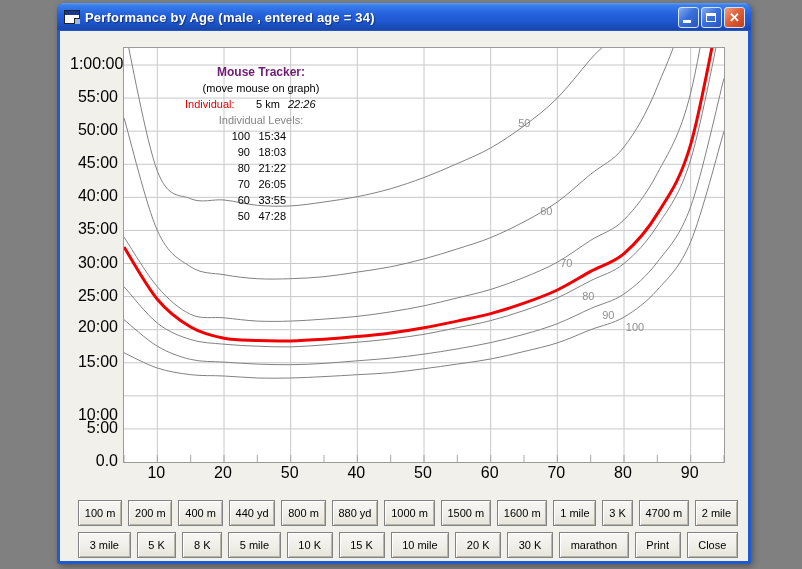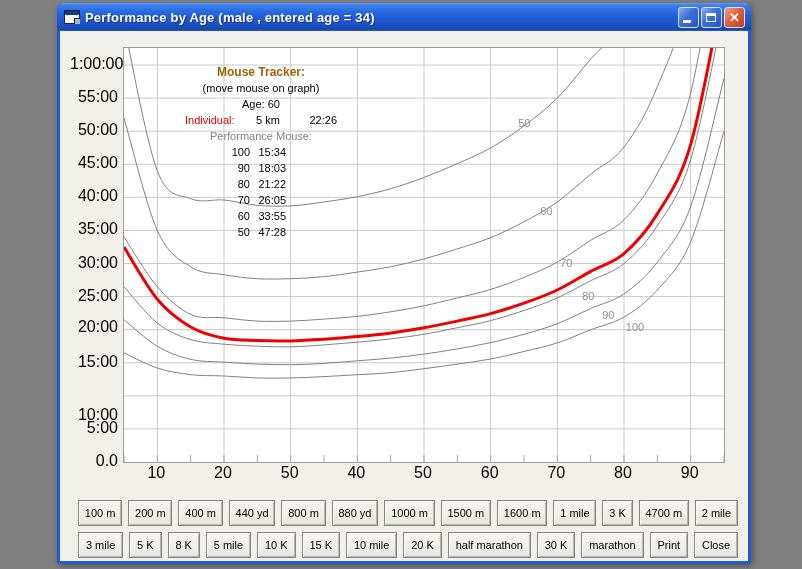--- a/index.html
+++ b/index.html
@@ -68,21 +68,21 @@
     position:absolute;left:125px;top:61px;width:152px;
     font-size:11px;line-height:16px;text-align:center;color:#000;
   }
   .tracker .t-title{font-size:12px;font-weight:bold;color:#8b0000;}
   .tracker .t-levels-label{color:#848484;}
   .ind-row{
     display:grid;grid-template-columns:63px 40px 49px;align-items:baseline;
   }
   .ind-row .ind-label{color:#e00000;text-align:left;}
   .ind-row .ind-dist{text-align:center;}
-  .ind-row .ind-time{text-align:right;}
+  .ind-row .ind-time{text-align:left;font-style:italic;}
   .levels{display:grid;grid-template-columns:65px 36px;justify-content:start;}
   .levels div{text-align:right;line-height:16px;}
   
   .btn-row{
     position:absolute;left:18px;width:660px;height:26px;
     display:flex;gap:6px;
   }
   .btn-row.r1{top:497px;}
   .btn-row.r2{top:529px;}
   .dist-btn{
@@ -197,29 +197,28 @@
   <div id="curve-label-layer">
       <div class="curve-label" style="left: 464.333px; top: 119.888px;">50</div>
       <div class="curve-label" style="left: 486.333px; top: 207.89px;">60</div>
       <div class="curve-label" style="left: 506.333px; top: 260.162px;">70</div>
       <div class="curve-label" style="left: 528.333px; top: 293.245px;">80</div>
       <div class="curve-label" style="left: 548.333px; top: 311.772px;">90</div>
       <div class="curve-label" style="left: 575px; top: 323.682px;">100</div>
     </div>
 
   <div class="tracker">
-    <div class="t-title" style="color: #a16207;">Mouse Tracker:</div>
+    <div class="t-title" style="color: #701a75;">Mouse Tracker:</div>
     <div class="t-sub">(move mouse on graph)</div>
-    <div class="t-age">Age: 60</div>
     <div class="ind-row">
       <span class="ind-label" style="color: rgb(224, 0, 0);">Individual:</span>
       <span class="ind-dist">5 km</span>
       <span class="ind-time">22:26</span>
     </div>
-    <div class="t-levels-label" style="color: rgb(132, 132, 132);">Performance Mouse:</div>
+    <div class="t-levels-label" style="color: rgb(132, 132, 132);">Individual Levels:</div>
     <div class="levels" id="levels-table">
         <div>100</div>
         <div>15:34</div>
         <div>90</div>
         <div>18:03</div>
         <div>80</div>
         <div>21:22</div>
         <div>70</div>
         <div>26:05</div>
         <div>60</div>
@@ -246,20 +245,19 @@
     </div>
   <div class="btn-row r2" id="btn-row2">
       <button class="dist-btn">3 mile</button>
       <button class="dist-btn">5 K</button>
       <button class="dist-btn">8 K</button>
       <button class="dist-btn">5 mile</button>
       <button class="dist-btn">10 K</button>
       <button class="dist-btn">15 K</button>
       <button class="dist-btn">10 mile</button>
       <button class="dist-btn">20 K</button>
-      <button class="dist-btn">half marathon</button>
       <button class="dist-btn">30 K</button>
       <button class="dist-btn">marathon</button>
       <button class="dist-btn">Print</button>
       <button class="dist-btn">Close</button>
     </div>
 
 </div>
 
 </body></html>

